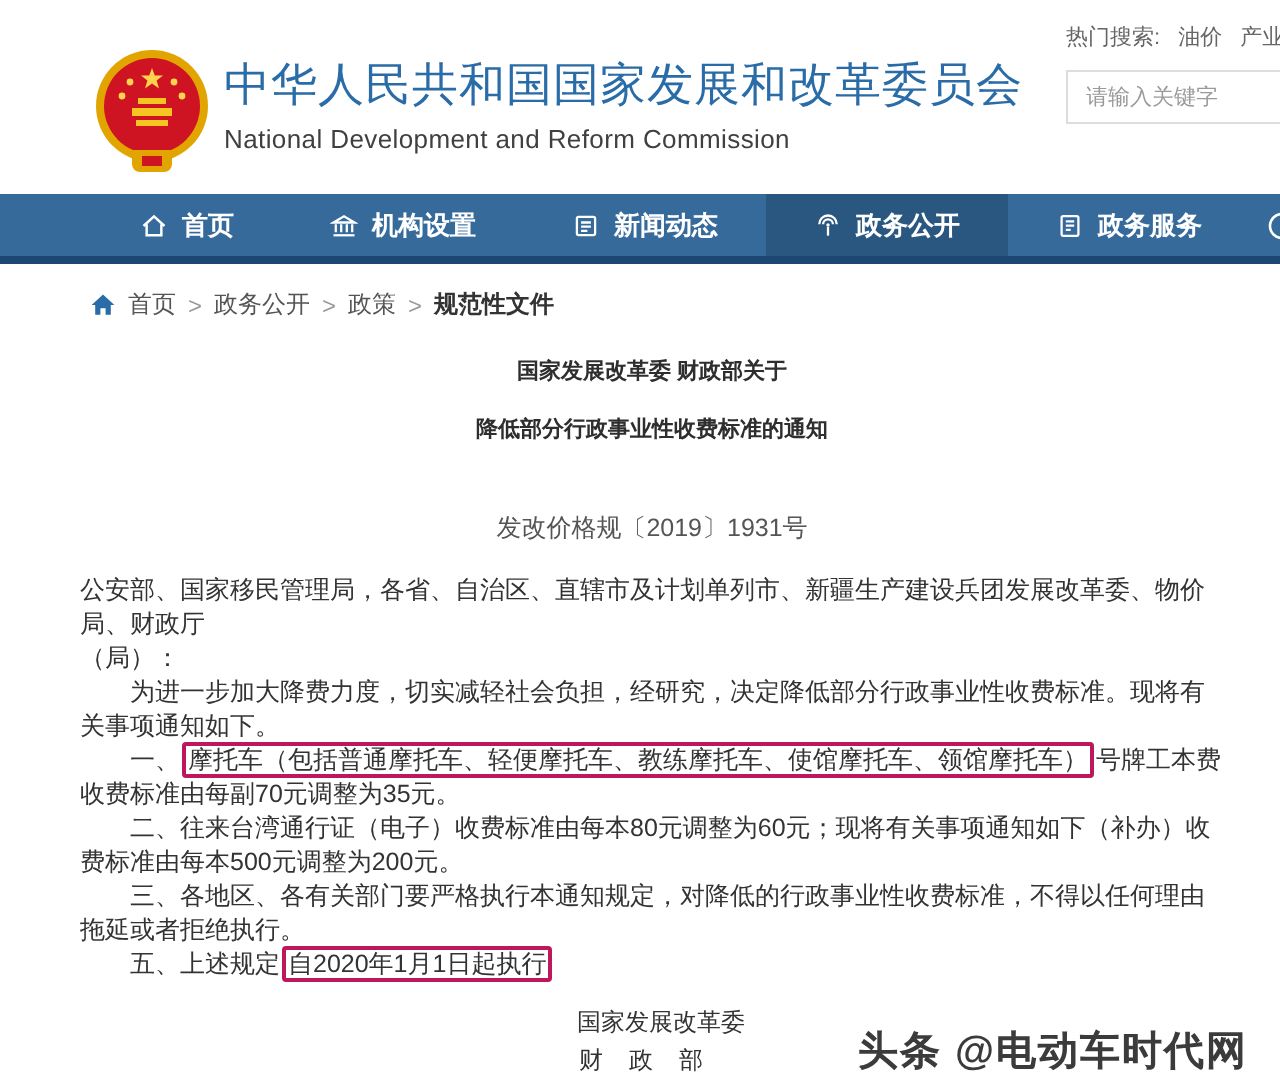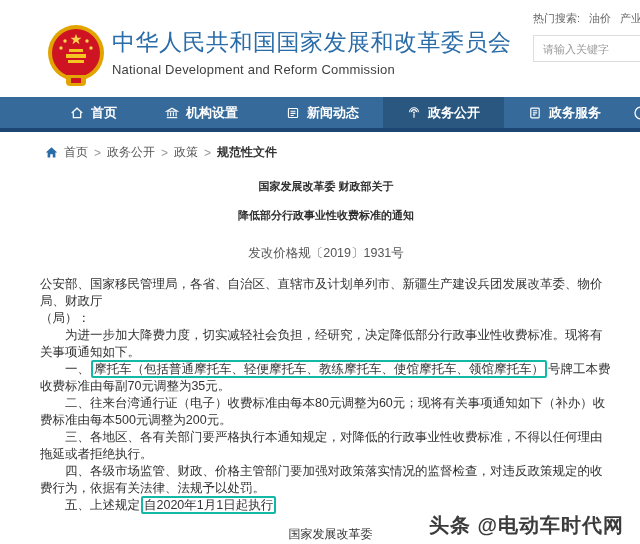--- a/index.html
+++ b/index.html
@@ -34,25 +34,25 @@
   
   .breadcrumb{position:absolute;top:144px;left:45px;display:flex;align-items:center;
     gap:6px;font-size:12px;color:#555;}
   .crumb{cursor:pointer;}
   .crumb-sep{color:#999;}
   .crumb-last{font-weight:bold;color:#333;}
 
   
   .doc{position:absolute;top:172px;left:40px;width:572px;color:#333;}
   .title{text-align:center;font-size:11px;font-weight:bold;line-height:29px;color:#2e2e2e;}
-  .docnum{text-align:center;font-size:12.5px;color:#555;margin-top:15px;}
+  .docnum{text-align:center;font-size:12.5px;color:#555;margin-top:26px;}
   .body{margin-top:14px;font-size:12.5px;line-height:17px;color:#333;}
   .body p{margin:0;}
   .indent{text-indent:2em;}
-  .redbox{border:2px solid #14b8a6;border-radius:2px;padding:0 1px;margin:0 1px;}
+  .redbox{border:2px solid #be185d;border-radius:2px;padding:0 1px;margin:0 1px;}
 
   .sig{margin-top:11px;text-align:center;}
   .sig-inner{display:inline-block;text-align:left;font-size:12px;line-height:19px;color:#333;}
   .sig-org1{margin-left:9px;}
   .sig-org2{margin-left:10px;width:62px;text-align:justify;text-align-last:justify;}
 
   
   .watermark{position:absolute;right:16px;bottom:5px;font-size:20px;font-weight:bold;
     color:#3b3b3b;letter-spacing:1px;text-shadow:2px 2px 0 rgba(255,255,255,.95);}
 </style>
@@ -175,21 +175,20 @@
       <div>降低部分行政事业性收费标准的通知</div>
     </div>
     <div class="docnum">发改价格规〔2019〕1931号</div>
 
     <div class="body">
       <p><span>公安部、国家移民管理局，各省、自治区、直辖市及计划单列市、新疆生产建设兵团发展改革委、物价局、财政厅</span><br><span>（局）：</span></p>
       <p class="indent">为进一步加大降费力度，切实减轻社会负担，经研究，决定降低部分行政事业性收费标准。现将有关事项通知如下。</p>
       <p class="indent"><span>一、</span><span class="redbox">摩托车（包括普通摩托车、轻便摩托车、教练摩托车、使馆摩托车、领馆摩托车）</span><span>号牌工本费收费标准由每副70元调整为35元。</span></p>
       <p class="indent">二、往来台湾通行证（电子）收费标准由每本80元调整为60元；现将有关事项通知如下（补办）收费标准由每本500元调整为200元。</p>
       <p class="indent">三、各地区、各有关部门要严格执行本通知规定，对降低的行政事业性收费标准，不得以任何理由拖延或者拒绝执行。</p>
-      <p class="indent">四、各级市场监管、财政、价格主管部门要加强对政策落实情况的监督检查，对违反政策规定的收费行为，依据有关法律、法规予以处罚。</p>
       <p class="indent"><span>五、上述规定</span><span class="redbox">自2020年1月1日起执行</span></p>
     </div>
 
     <div class="sig">
       <div class="sig-inner">
         <div class="sig-org1">国家发展改革委</div>
         <div class="sig-org2">财政部</div>
         
       </div>
     </div>

